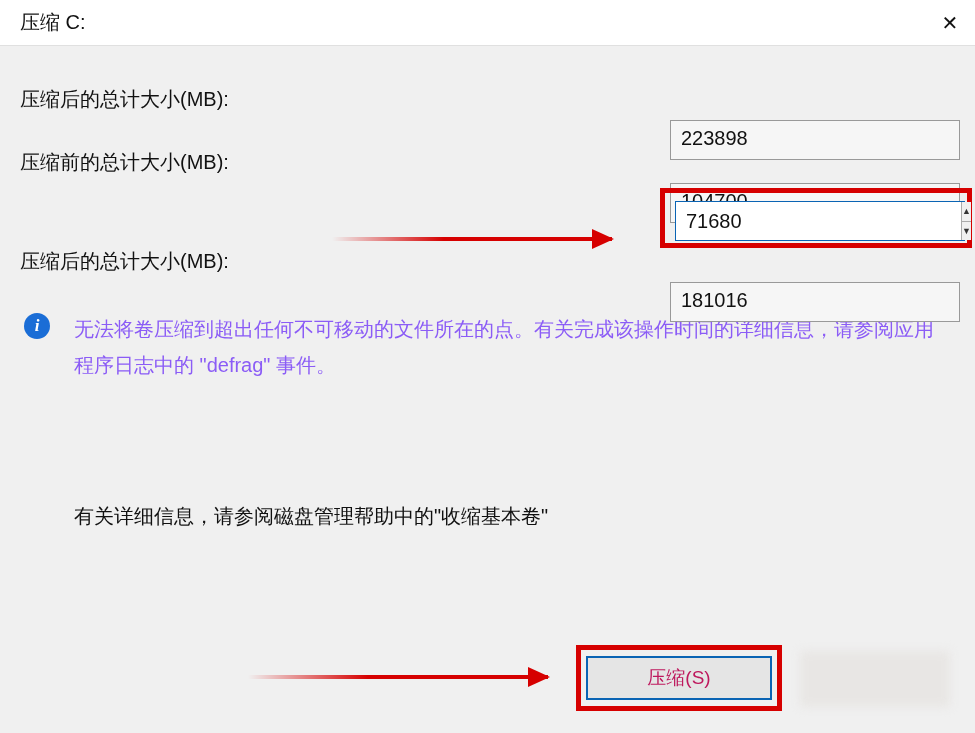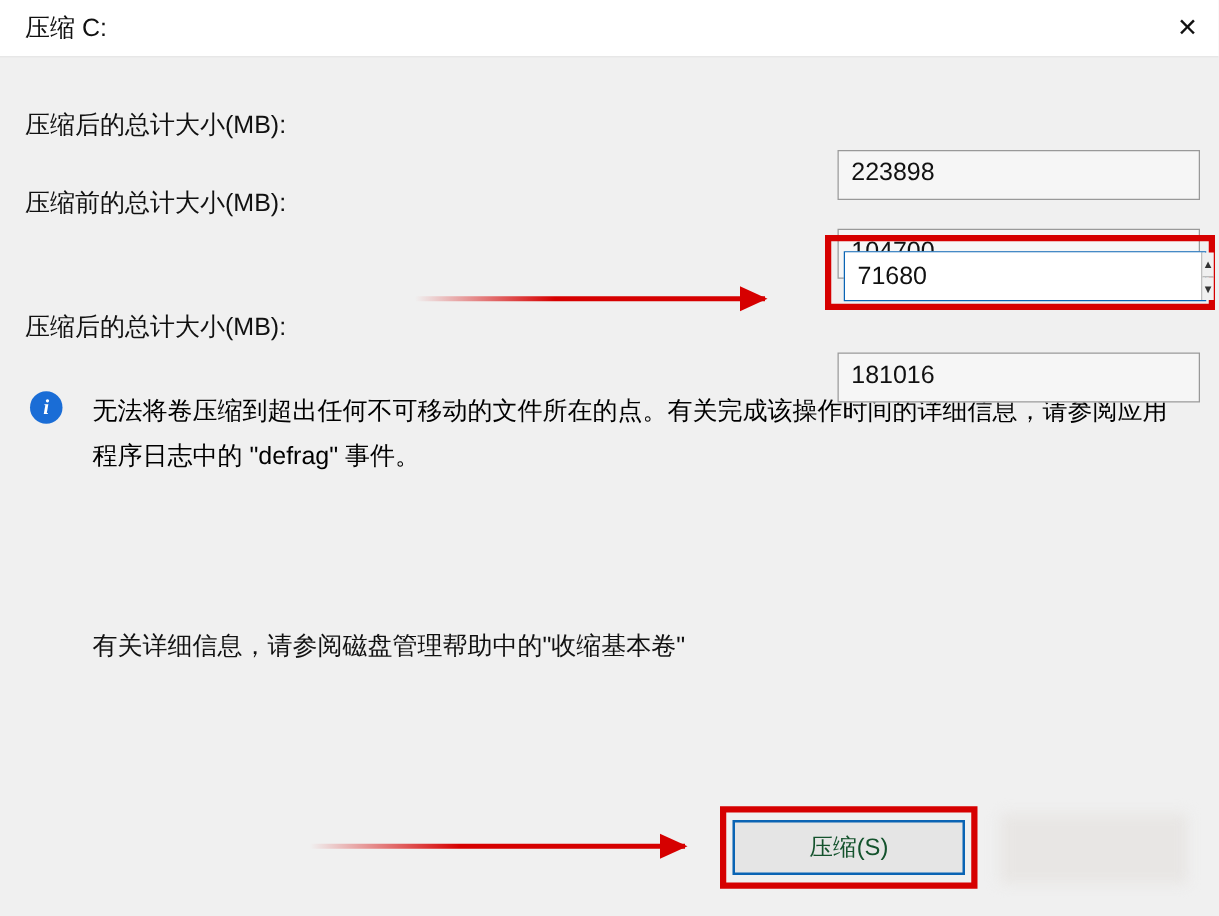--- a/index.html
+++ b/index.html
@@ -127,21 +127,21 @@
       display: flex;
       align-items: center;
       justify-content: center;
       font-size: 17px;
       flex-shrink: 0;
       margin-right: 24px;
       margin-top: 2px;
     }
     .info-text {
       font-size: 20px;
-      color: #000000;
+      color: #8b5cf6;
       line-height: 1.8;
       max-width: 860px;
     }
     .help-text {
       font-size: 20px;
       color: #111;
       margin-left: 54px;
       margin-top: 120px;
     }
     .button-row {
@@ -161,21 +161,21 @@
       display: flex;
       align-items: center;
       justify-content: center;
     }
     .primary-btn {
       width: 186px;
       height: 44px;
       border: 2px solid #0a64b4;
       background: #e5e5e5;
       font-size: 19px;
-      color: #14532d;
+      color: #be185d;
       cursor: pointer;
       display: flex;
       align-items: center;
       justify-content: center;
     }
     .secondary-blur {
       position: absolute;
       left: 800px;
       bottom: 14px;
       width: 150px;

